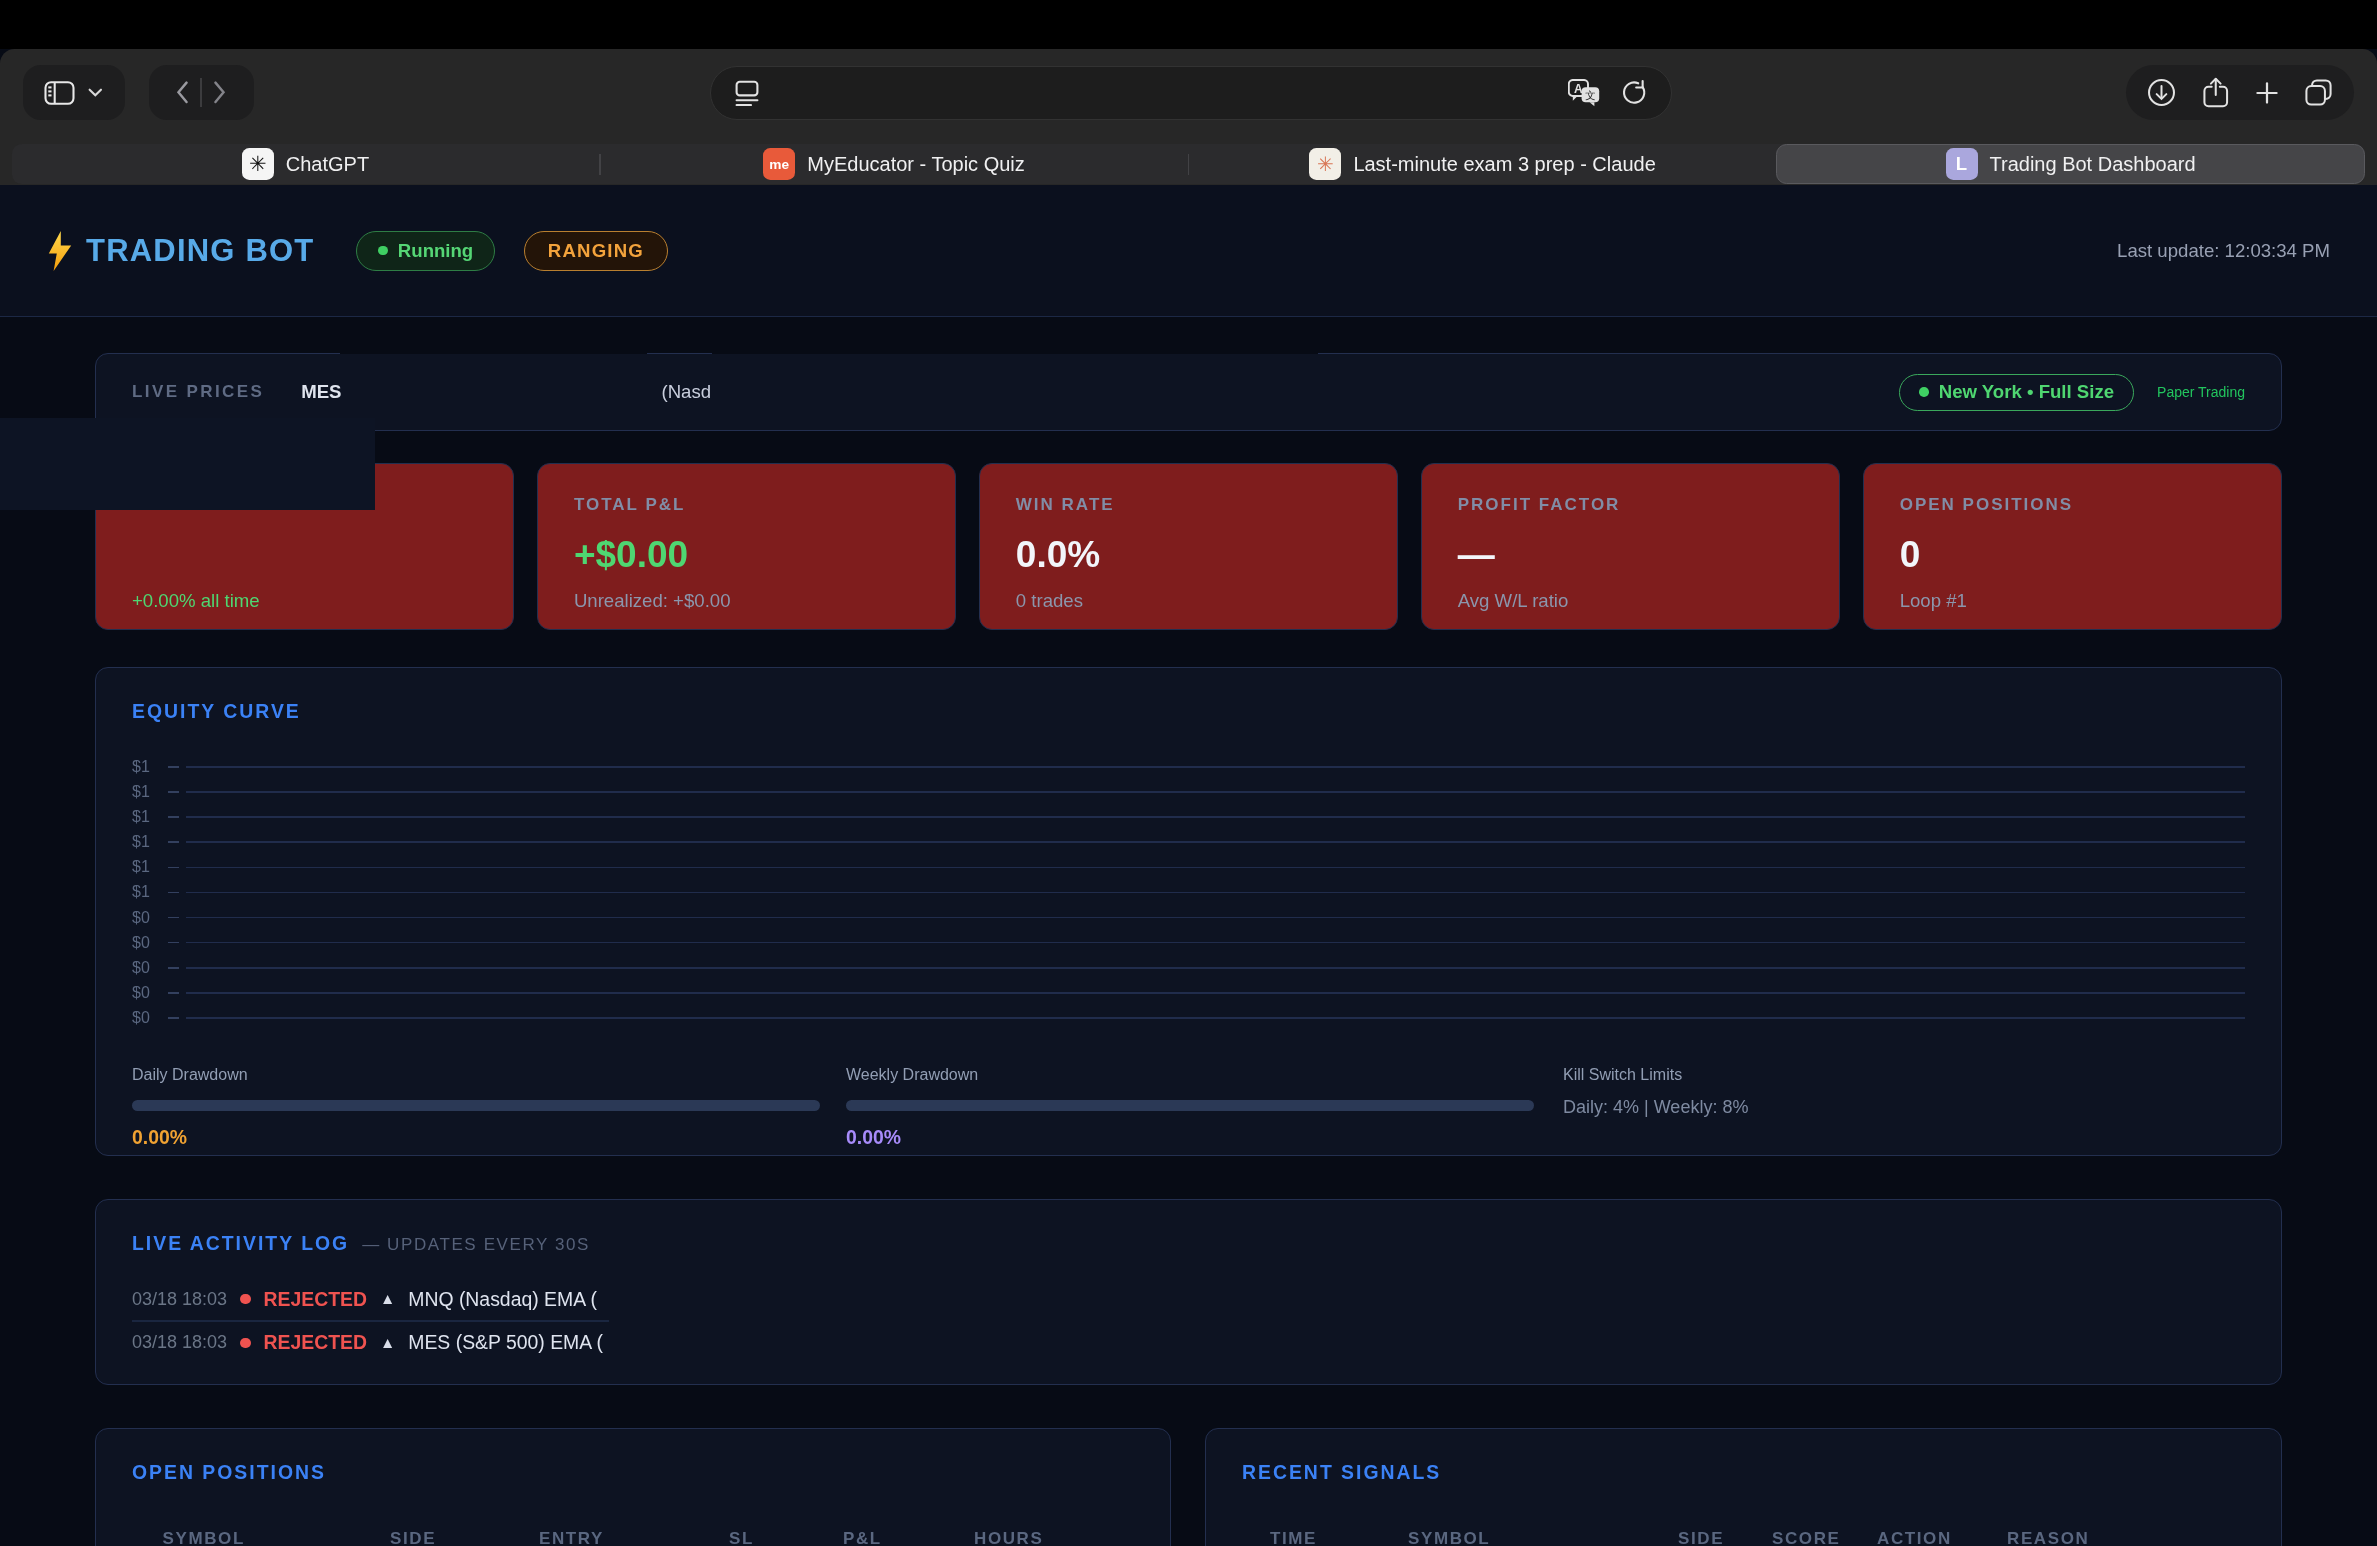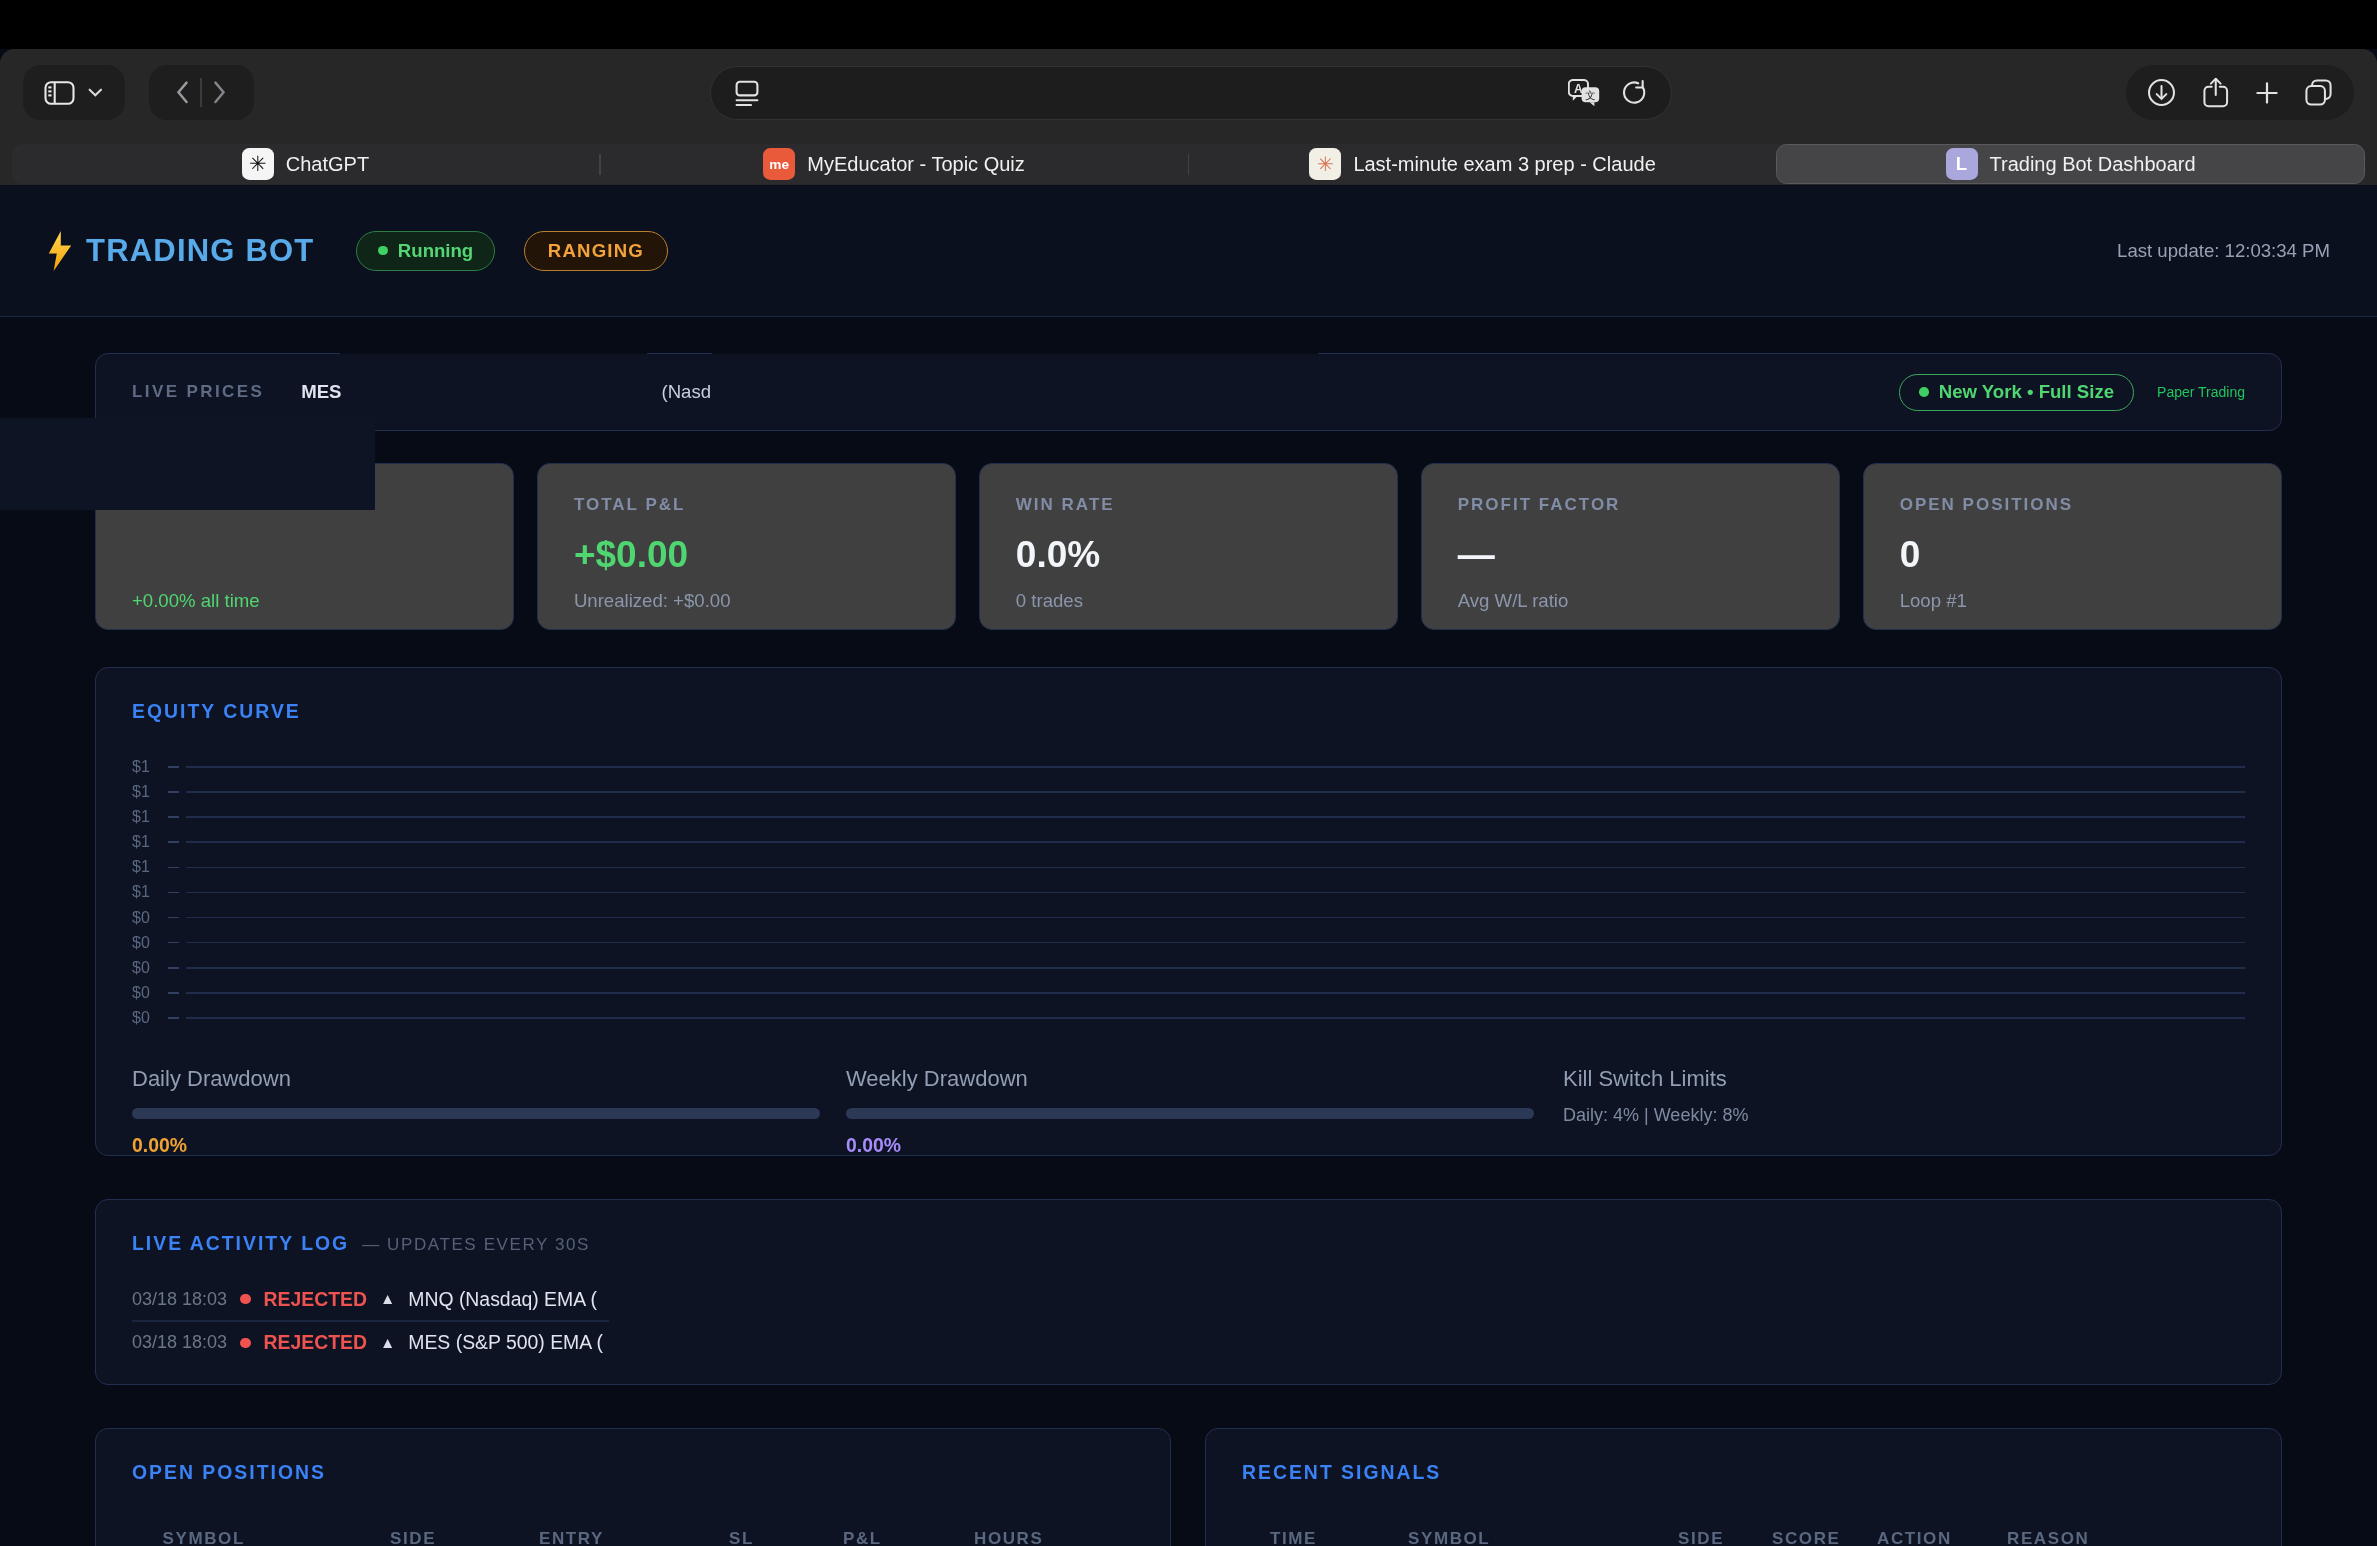--- a/index.html
+++ b/index.html
@@ -60,41 +60,41 @@
   .lp-label { font-size:17px; font-weight:600; letter-spacing:2.4px; color:#5f6b84; }
   .lp-symbol { font-size:18.6px; font-weight:700; color:#dfe4ee; margin-left:37px; }
   .lp-partial { font-size:18.6px; color:#c8cedd; margin-left:320px; }
   .lp-right { margin-left:auto; display:flex; align-items:center; gap:22.6px; }
   .lp-session { display:flex; align-items:center; gap:9.7px; border:1.6px solid #3aa85c;
     color:#4fd671; font-size:18.6px; font-weight:700; border-radius:808px; padding:6.5px 19.4px; }
   .lp-mode { font-size:14px; color:#22c55e; }
   .border-mask { position:absolute; top:-1.6px; height:1.6px; background:#070b15; }
 
   .stats { display:grid; grid-template-columns:repeat(5,1fr); gap:22.6px; margin-bottom:37px; }
-  .stat-card { height:167px; background:#404040; padding:31px 36px; }
+  .stat-card { height:167px; background:#7f1d1d; padding:31px 36px; }
   .stat-title { font-size:17px; font-weight:600; letter-spacing:2px; color:#818da6;
     height:22.6px; }
   .stat-value { font-size:37px; font-weight:800; color:#f2f5fa; height:53px;
     margin-top:16px; }
   .stat-value.green { color:#4fd671; }
   .stat-sub { font-size:18.6px; color:#8b96ac; margin-top:3.2px; }
   .stat-sub.green { color:#4fd671; }
   .artifact { position:absolute; left:-95px; top:101px; width:470px; height:92px;
     background:#0d1424; z-index:5; }
 
   .equity { height:489px; padding:32px 36px; margin-bottom:43px; }
   .card-title { font-size:19.4px; font-weight:700; letter-spacing:2px; color:#3b82f6; }
   .chart { margin-top:36px; height:267px; display:flex; flex-direction:column;
     justify-content:space-between; }
   .chart-row { display:flex; align-items:center; height:16px; }
   .tick-label { width:36px; font-size:16px; color:#5a6780; flex:none; }
   .tick-dash { width:11.3px; height:1.6px; background:#33405f; margin-right:6.5px; flex:none; }
   .gridline { flex:1; height:1.6px; background:#202c4c; }
   .dd-row { margin-top:40px; display:grid; grid-template-columns:714px 717px 1fr; }
-  .dd-label { font-size:22px; color:#929eb4; }
+  .dd-label { font-size:16px; color:#929eb4; }
   .dd-bar { width:688px; height:11.3px; border-radius:5.7px; background:#2b3956; margin-top:16px; }
   .dd-value { font-size:19.4px; font-weight:700; margin-top:14.6px; }
   .dd-value.orange { color:#f0a232; }
   .dd-value.purple { color:#a78bfa; }
   .kill-detail { font-size:18px; color:#7e8aa1; margin-top:13px; }
 
   .activity { height:186px; padding:32px 36px; margin-bottom:43px; }
   .act-head { display:flex; align-items:baseline; gap:13px; }
   .act-sub { font-size:17px; letter-spacing:1.6px; color:#566179; }
   .log { margin-top:26px; }

